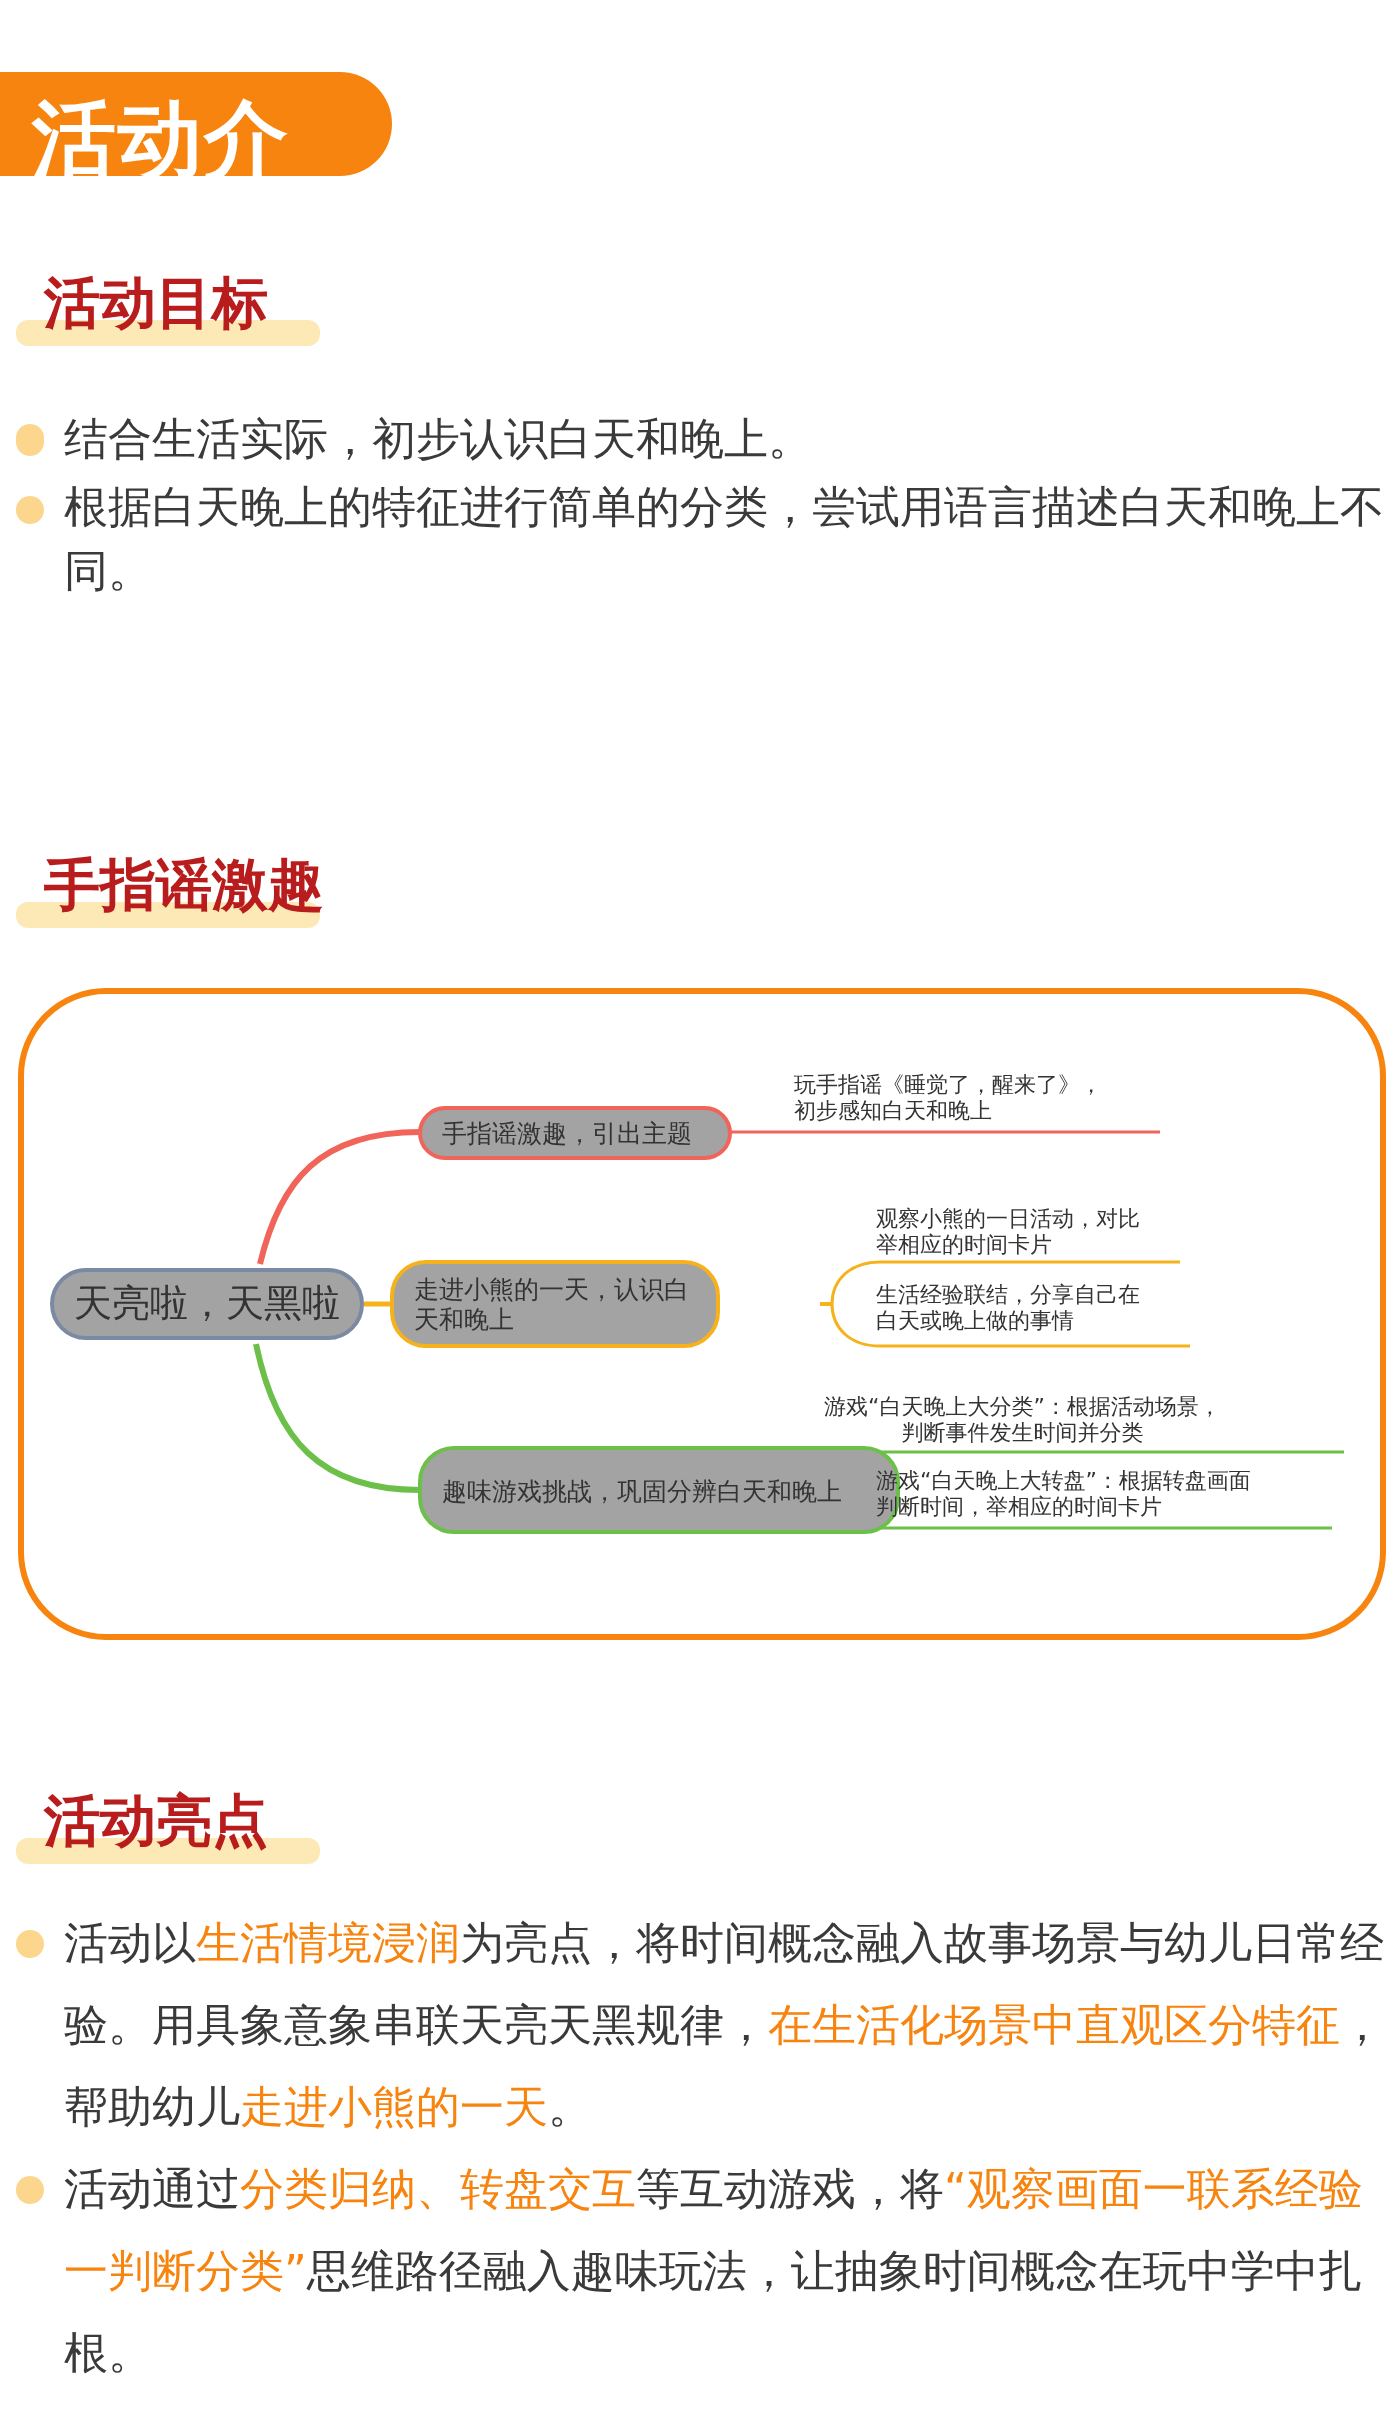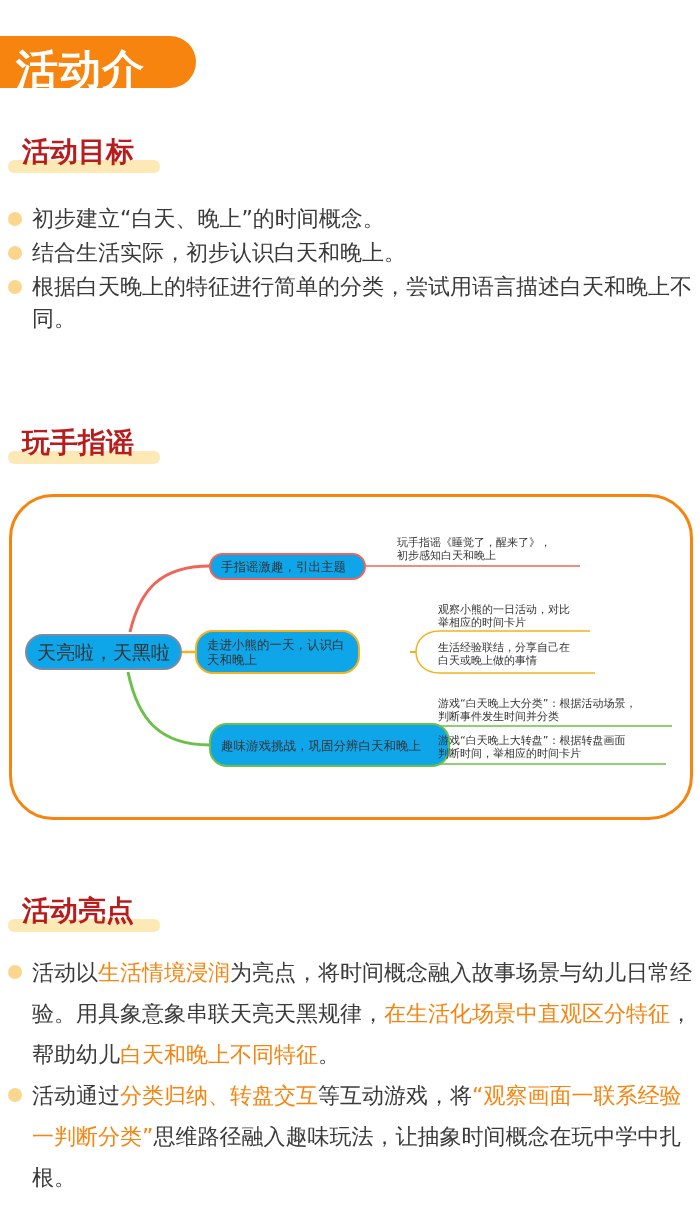--- a/index.html
+++ b/index.html
@@ -30,46 +30,46 @@
     }
     .hlbullets li { line-height: 41px; margin-bottom: 0; }
     .hlbullets li .dot { top: 13px; }
     .orange { color: #f7840f; }
     .mm-frame {
       position: absolute; left: 9px; top: 494px; width: 678px; height: 320px;
       border: 3px solid #f7840f; border-radius: 44px; box-sizing: content-box;
     }
     .mm-svg { position: absolute; left: 0; top: 0; }
     .node {
-      position: absolute; box-sizing: border-box; border: 2px solid; border-radius: 18px; background: #0ea5e9;
+      position: absolute; box-sizing: border-box; border: 2px solid; border-radius: 18px; background: #a3a3a3;
       font-size: 12.5px; line-height: 15px; color: #333; padding: 0 10px; display: flex; align-items: center;
     }
     .leaf { position: absolute; font-size: 11px; line-height: 13px; color: #333; white-space: pre-line; }
   </style>
 </head>
 <body>
 
 <div class="banner">
   <span>活动介绍：</span>
 </div>
 
 <div class="sec-title" style="top:133px;">
   <div class="hl"></div>
   <span>活动目标</span>
 </div>
 
 <ul class="bullets" style="top:203px;">
-  <li><i class="dot"></i><span>初步建立“白天、晚上”的时间概念。</span></li>
+  <li><i class="dot"></i></li>
   <li><i class="dot"></i><span>结合生活实际，初步认识白天和晚上。</span></li>
   <li><i class="dot"></i><span>根据白天晚上的特征进行简单的分类，尝试用语言描述白天和晚上不同。</span></li>
 </ul>
 
 <div class="sec-title" style="top:424px;">
   <div class="hl"></div>
-  <span>玩手指谣</span>
+  <span>手指谣激趣</span>
 </div>
 
 <div class="mm-frame"></div>
 
 <svg class="mm-svg" width="700" height="1205">
 
   <path d="M130 632 C 140 590, 160 566, 210 566" stroke="#f0645a" stroke-width="3" fill="none"></path>
   <path d="M182 652 L 210 652" stroke="#f5b21d" stroke-width="2.5" fill="none"></path>
   <path d="M128 672 C 138 720, 160 745, 210 745" stroke="#6cc04a" stroke-width="3" fill="none"></path>
 
@@ -97,26 +97,26 @@
 <div class="node" style="left:209px; top:723px; width:241px; height:44px; border-color:#6cc04a;">
   <span>趣味游戏挑战，巩固分辨白天和晚上</span>
 </div>
 
 <div class="leaf" style="left:397px; top:536px;">玩手指谣《睡觉了，醒来了》，
 初步感知白天和晚上</div>
 <div class="leaf" style="left:438px; top:603px;">观察小熊的一日活动，对比
 举相应的时间卡片</div>
 <div class="leaf" style="left:438px; top:641px;">生活经验联结，分享自己在
 白天或晚上做的事情</div>
-<div class="leaf" style="left:438px; top:697px;">游戏“白天晚上大分类”：根据活动场景，
+<div class="leaf" style="left:412px; top:697px;text-align:center;">游戏“白天晚上大分类”：根据活动场景，
 判断事件发生时间并分类</div>
 <div class="leaf" style="left:438px; top:734px;">游戏“白天晚上大转盘”：根据转盘画面
 判断时间，举相应的时间卡片</div>
 
 <div class="sec-title" style="top:892px;">
   <div class="hl"></div>
   <span>活动亮点</span>
 </div>
 
 <ul class="bullets hlbullets" style="top:952px;">
-  <li><i class="dot"></i><span id="hl0"><span>活动以</span><span class="orange">生活情境浸润</span><span>为亮点，将时间概念融入故事场景与幼儿日常经验。用具象意象串联天亮天黑规律，</span><span class="orange">在生活化场景中直观区分特征</span><span>，帮助幼儿</span><span class="orange">白天和晚上不同特征</span><span>。</span></span></li>
+  <li><i class="dot"></i><span id="hl0"><span>活动以</span><span class="orange">生活情境浸润</span><span>为亮点，将时间概念融入故事场景与幼儿日常经验。用具象意象串联天亮天黑规律，</span><span class="orange">在生活化场景中直观区分特征</span><span>，帮助幼儿</span><span class="orange">走进小熊的一天</span><span>。</span></span></li>
   <li><i class="dot"></i><span id="hl1"><span>活动通过</span><span class="orange">分类归纳、转盘交互</span><span>等互动游戏，将</span><span class="orange">“观察画面一联系经验一判断分类”</span><span>思维路径融入趣味玩法，让抽象时间概念在玩中学中扎根。</span></span></li>
 </ul>
 
 </body></html>

